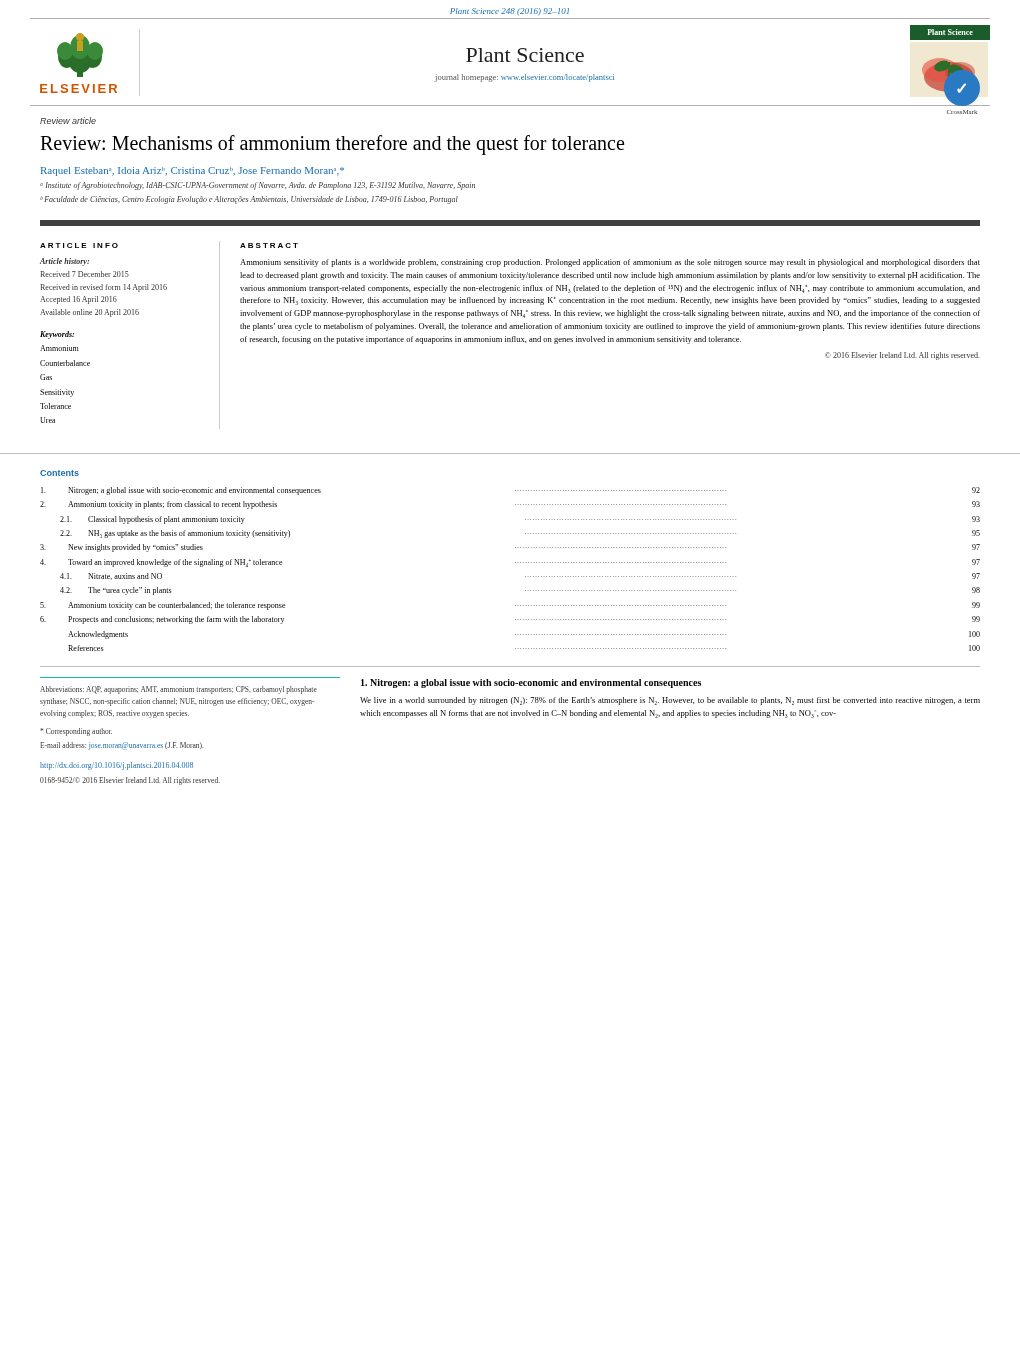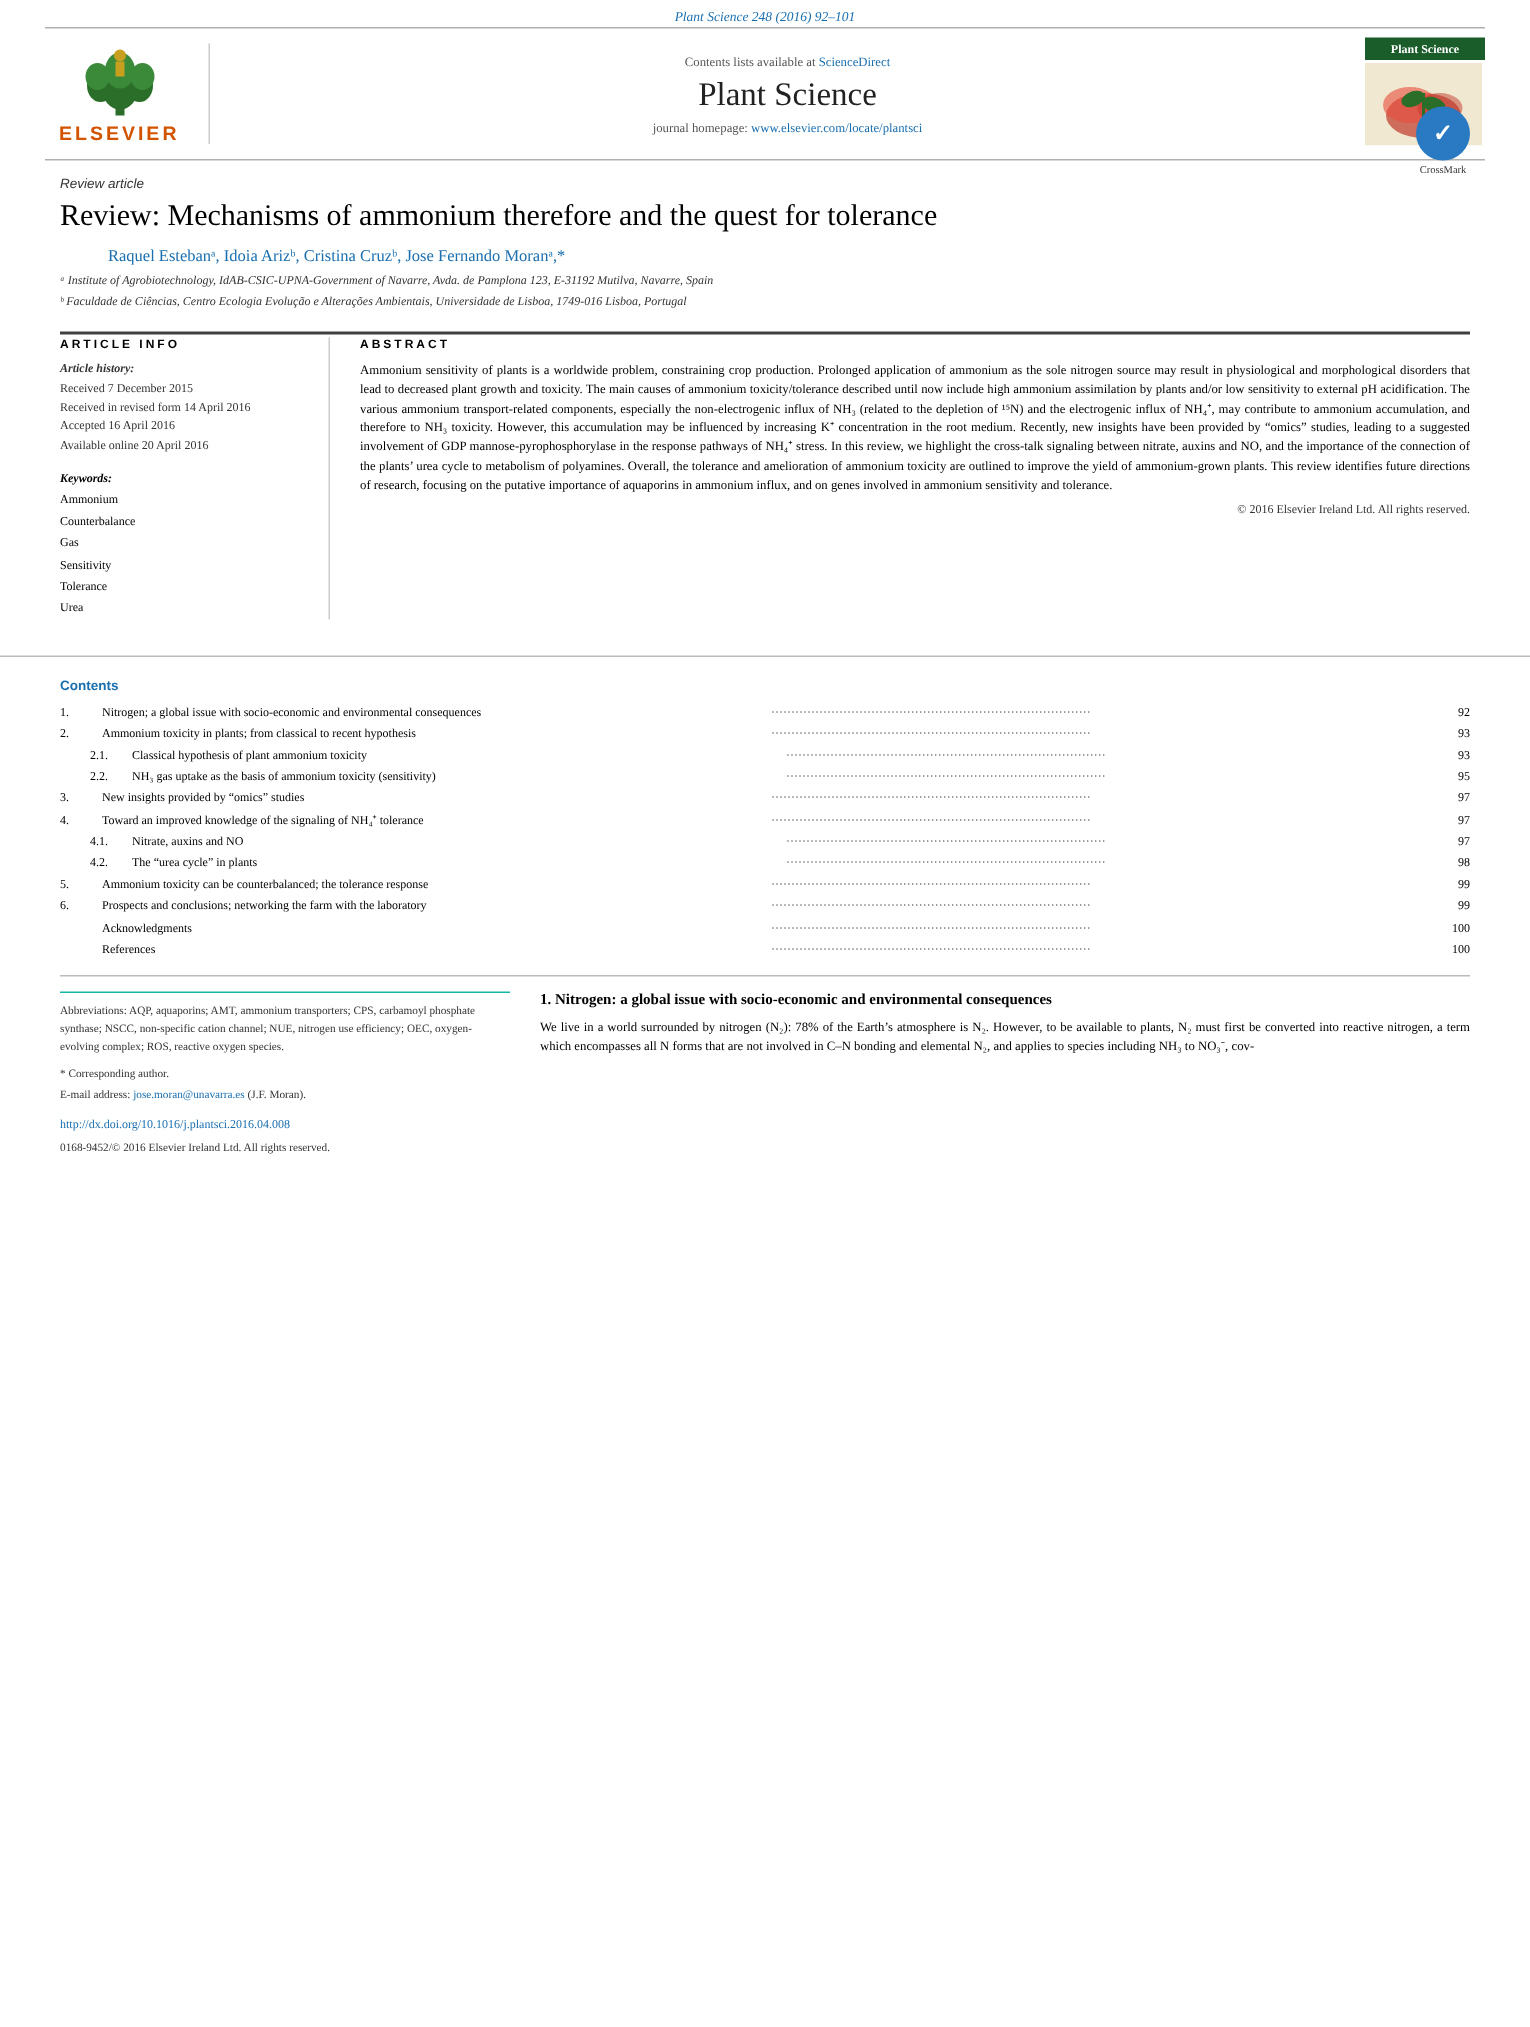--- a/index.html
+++ b/index.html
@@ -127,21 +127,20 @@
       font-weight: normal;
       line-height: 1.3;
       margin-bottom: 8px;
       max-width: 780px;
     }
 
     .authors {
       font-size: 11px;
       margin-bottom: 4px;
       color: #1a6faf;
-      margin-left: 32px;
     }
 
     .affiliations {
       font-size: 8px;
       font-style: italic;
       color: #333;
       margin-bottom: 2px;
       line-height: 1.5;
     }
 
@@ -168,22 +167,22 @@
       font-size: 7px;
       color: #333;
       text-align: center;
       margin-top: 2px;
     }
 
     .two-col {
       display: flex;
       gap: 20px;
       margin-top: 14px;
-      border-top: 2px solid #404040;
-      padding-top: 2px;
+      border-top: 6px solid #404040;
+      padding-top: 15px;
     }
 
     .left-col {
       width: 180px;
       flex-shrink: 0;
       border-right: 1px solid #ccc;
       padding-right: 12px;
     }
 
     .right-col {
@@ -362,24 +361,20 @@
       <ellipse cx="20" cy="22" rx="8" ry="9" fill="#3a8a3a"></ellipse>
       <ellipse cx="50" cy="22" rx="8" ry="9" fill="#3a8a3a"></ellipse>
 
       <circle cx="35" cy="8" r="4" fill="#c8a020"></circle>
       <rect x="32" y="12" width="6" height="10" fill="#c8a020"></rect>
     </svg>
     <div class="elsevier-text">ELSEVIER</div>
   </div>
 
   <div class="header-center">
-    <div class="contents-line">
-      <span>Contents lists available at</span>
-      <a href="#">ScienceDirect</a>
-    </div>
     <div class="journal-title">Plant Science</div>
     <div class="journal-homepage">
       <span>journal homepage:</span>
       <a href="#">www.elsevier.com/locate/plantsci</a>
     </div>
   </div>
 
   <div class="plant-science-logo">
     <div class="plant-science-logo-box">Plant Science</div>
     <svg class="plant-science-logo-img" viewBox="0 0 78 55">

